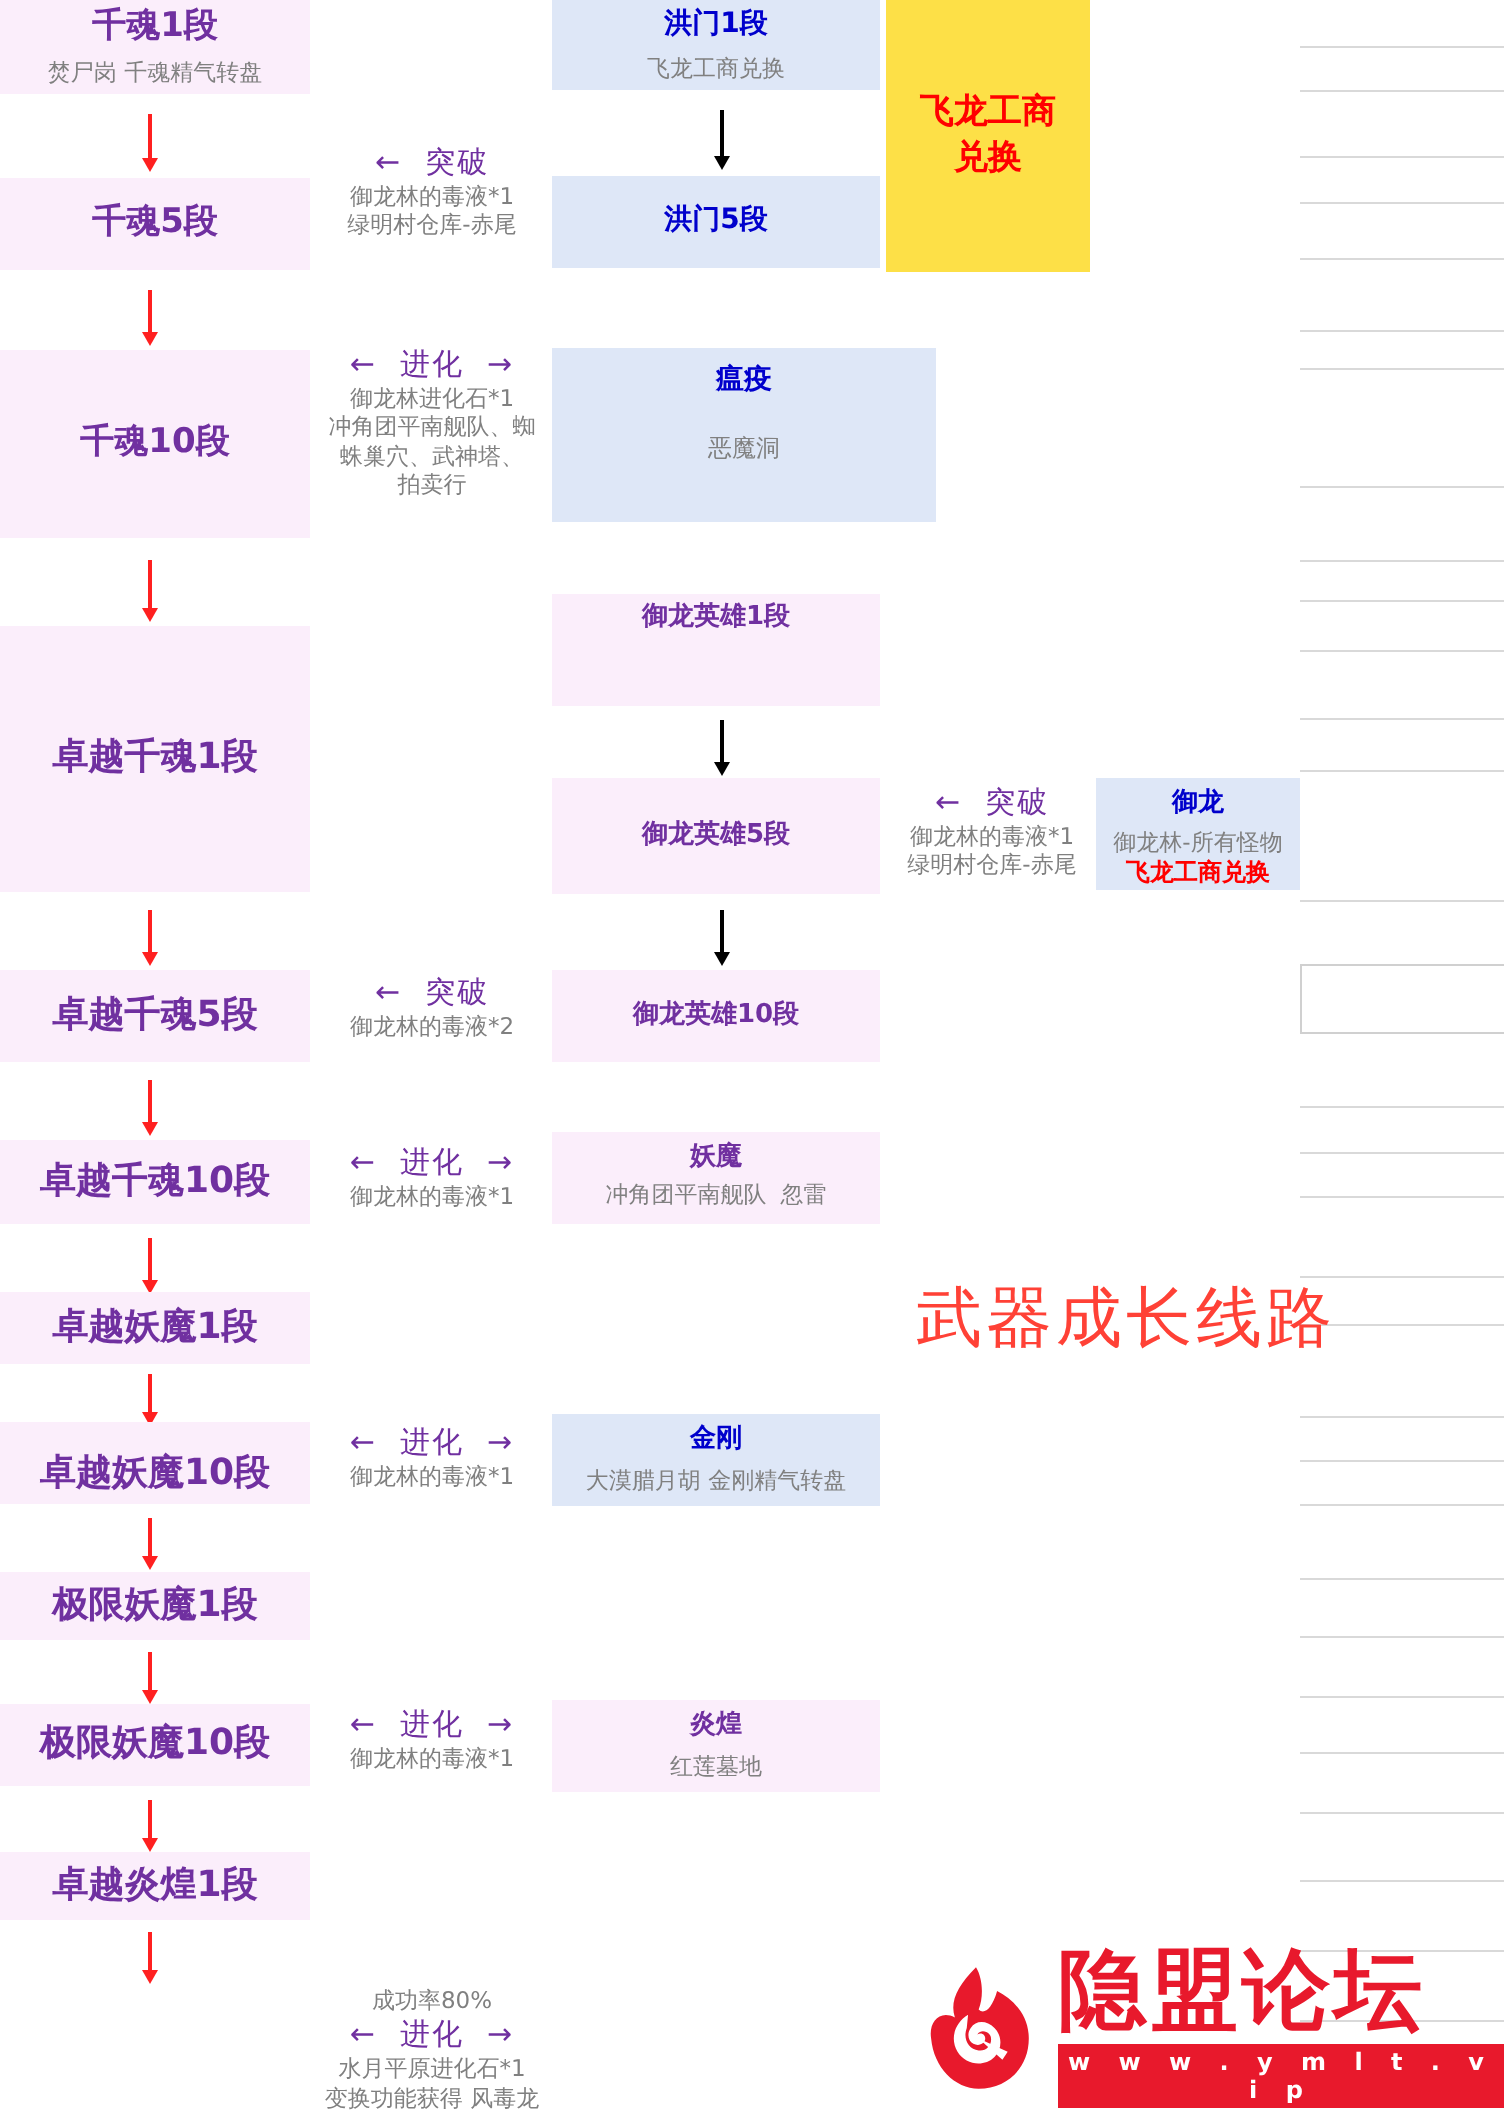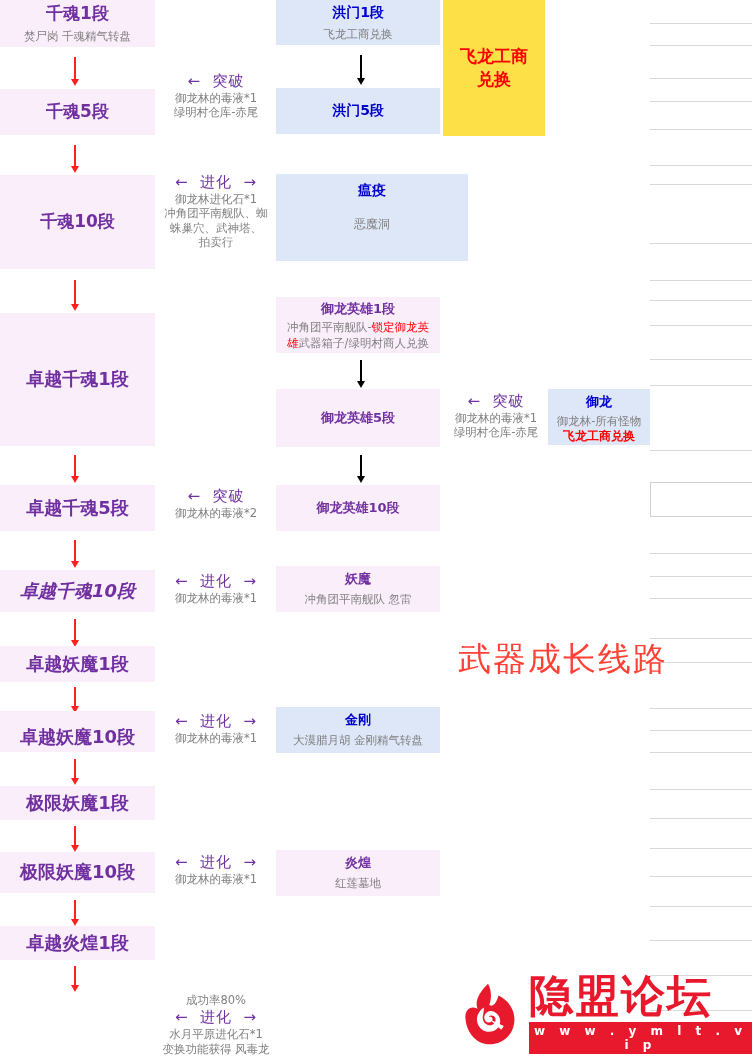--- a/index.html
+++ b/index.html
@@ -131,21 +131,21 @@
 
   <div class="blk pink" style="left:0;top:485px;width:155px;height:46px;">
     <div class="t1 ttl-purple" style="font-size:18px;">卓越千魂5段</div>
   </div>
   <div class="arrow ar-red" style="left:71px;top:540px;">
     <div class="shaft" style="height:22px;"></div>
       <div class="head"></div>
   </div>
 
   <div class="blk pink" style="left:0;top:570px;width:155px;height:42px;">
-    <div class="t1 ttl-purple" style="font-size:18px;font-style:italic;">卓越千魂10段</div>
+    <div class="t1 ttl-purple" style="font-size:18px;">卓越千魂10段</div>
   </div>
   <div class="arrow ar-red" style="left:71px;top:619px;">
     <div class="shaft" style="height:22px;"></div>
       <div class="head"></div>
   </div>
 
   <div class="blk pink" style="left:0;top:646px;width:155px;height:36px;">
     <div class="t1 ttl-purple" style="font-size:18px;">卓越妖魔1段</div>
   </div>
   <div class="arrow ar-red" style="left:71px;top:687px;">
@@ -274,45 +274,41 @@
     <div class="t1 ttl-blue" style="font-size:14px;">洪门5段</div>
   </div>
 
   <div class="blk blue" style="left:276px;top:174px;width:192px;height:87px;">
     <div class="t1 ttl-blue" style="font-size:14px;position:absolute;top:8px;left:0;width:100%;">瘟疫</div>
     <div class="t2 sub-grey" style="font-size:12px;margin-top:14px;">恶魔洞</div>
   </div>
 
   <div class="blk pink" style="left:276px;top:297px;width:164px;height:56px;justify-content:flex-start;padding-top:4px;">
     <div class="t1 ttl-purple" style="font-size:13px;">御龙英雄1段</div>
-    <div style="font-size:11.5px;margin-top:3px;line-height:1.35;">
-      <span class="sub-grey">冲角团平南舰队-</span><span class="sub-red">锁定御龙英</span><br>
-      <span class="sub-red">雄</span><span class="sub-grey">武器箱子/绿明村商人兑换</span>
-    </div>
   </div>
   <div class="arrow ar-black" style="left:357px;top:360px;">
     <div class="shaft" style="height:22px;"></div>
       <div class="head"></div>
   </div>
 
   <div class="blk pink" style="left:276px;top:389px;width:164px;height:58px;">
     <div class="t1 ttl-purple" style="font-size:13px;">御龙英雄5段</div>
   </div>
   <div class="arrow ar-black" style="left:357px;top:455px;">
     <div class="shaft" style="height:22px;"></div>
       <div class="head"></div>
   </div>
 
   <div class="blk pink" style="left:276px;top:485px;width:164px;height:46px;">
     <div class="t1 ttl-purple" style="font-size:13px;">御龙英雄10段</div>
   </div>
 
   <div class="blk pink" style="left:276px;top:566px;width:164px;height:46px;">
     <div class="t1 ttl-purple" style="font-size:13px;">妖魔</div>
-    <div class="t2 sub-grey" style="font-size:11.5px;margin-top:5px;">冲角团平南舰队  忽雷</div>
+    <div class="t2 sub-grey" style="font-size:11.5px;margin-top:5px;font-family:Liberation Mono, monospace;">冲角团平南舰队  忽雷</div>
   </div>
 
   <div class="blk pink" style="left:276px;top:850px;width:164px;height:46px;">
     <div class="t1 ttl-purple" style="font-size:13px;">炎煌</div>
     <div class="t2 sub-grey" style="font-size:11.5px;margin-top:5px;">红莲墓地</div>
   </div>
 
   <div class="blk blue" style="left:276px;top:707px;width:164px;height:46px;">
     <div class="t1 ttl-blue" style="font-size:13px;">金刚</div>
     <div class="t2 sub-grey" style="font-size:11.5px;margin-top:5px;">大漠腊月胡  金刚精气转盘</div>

